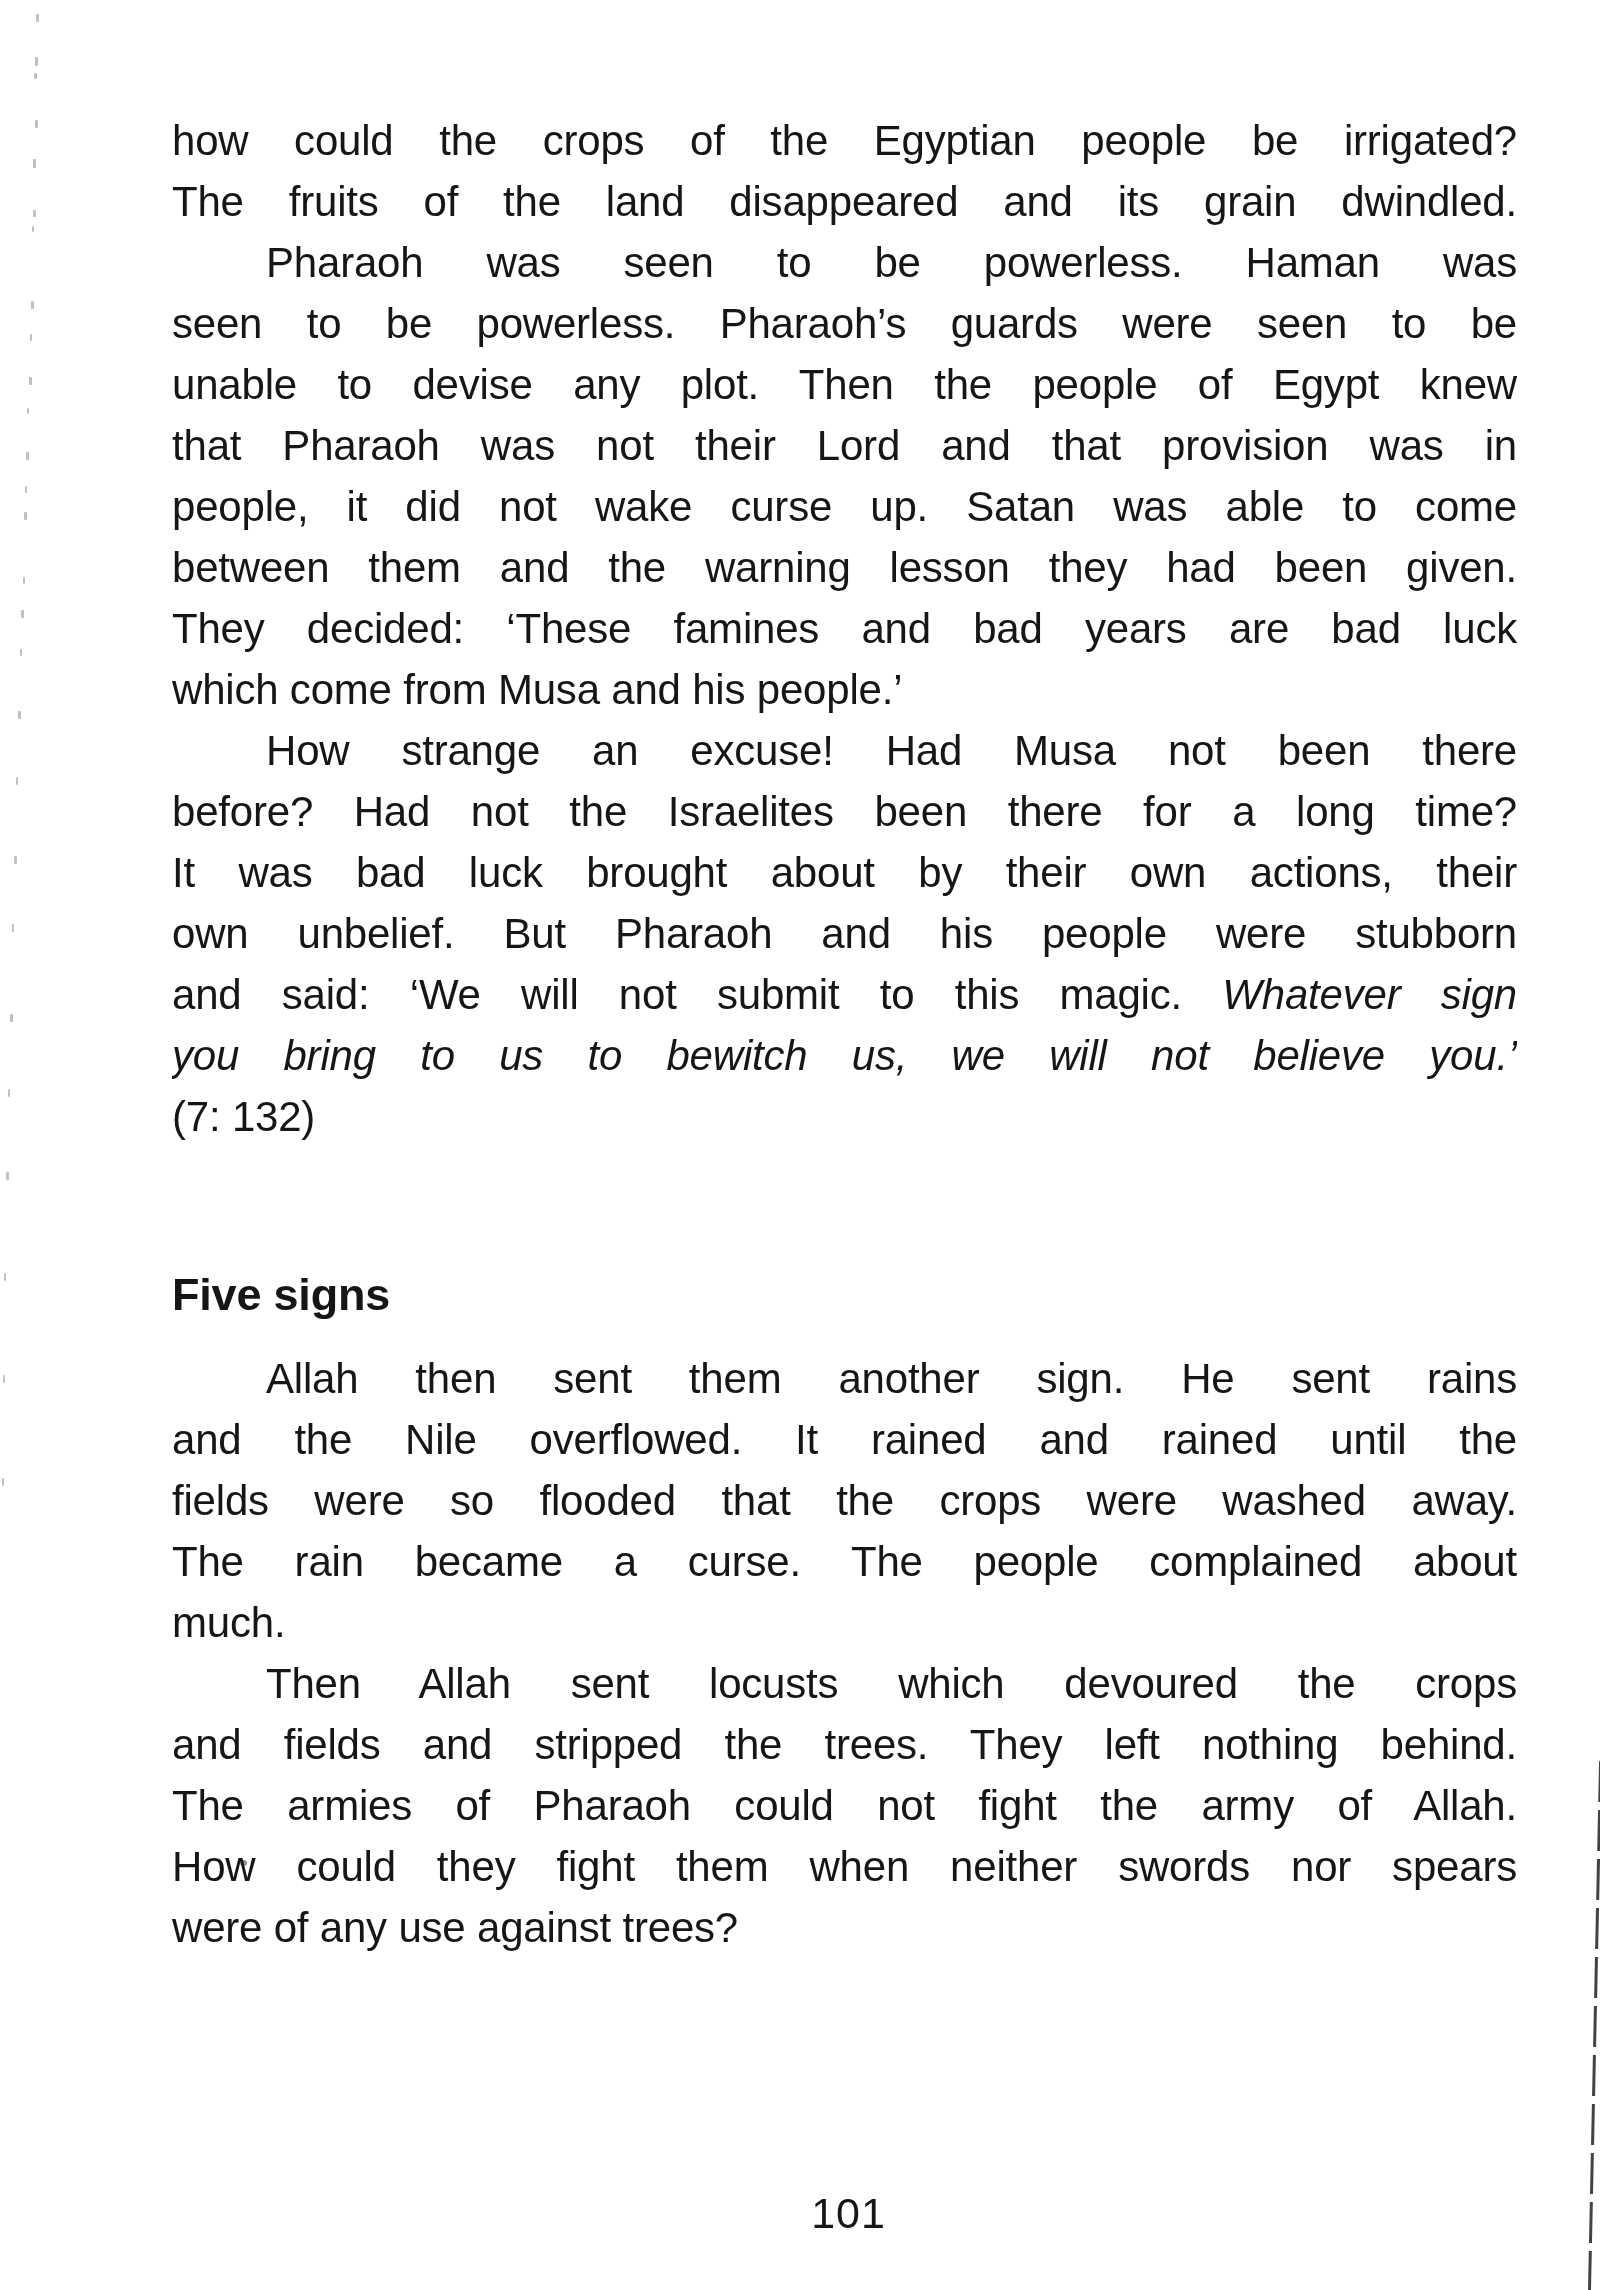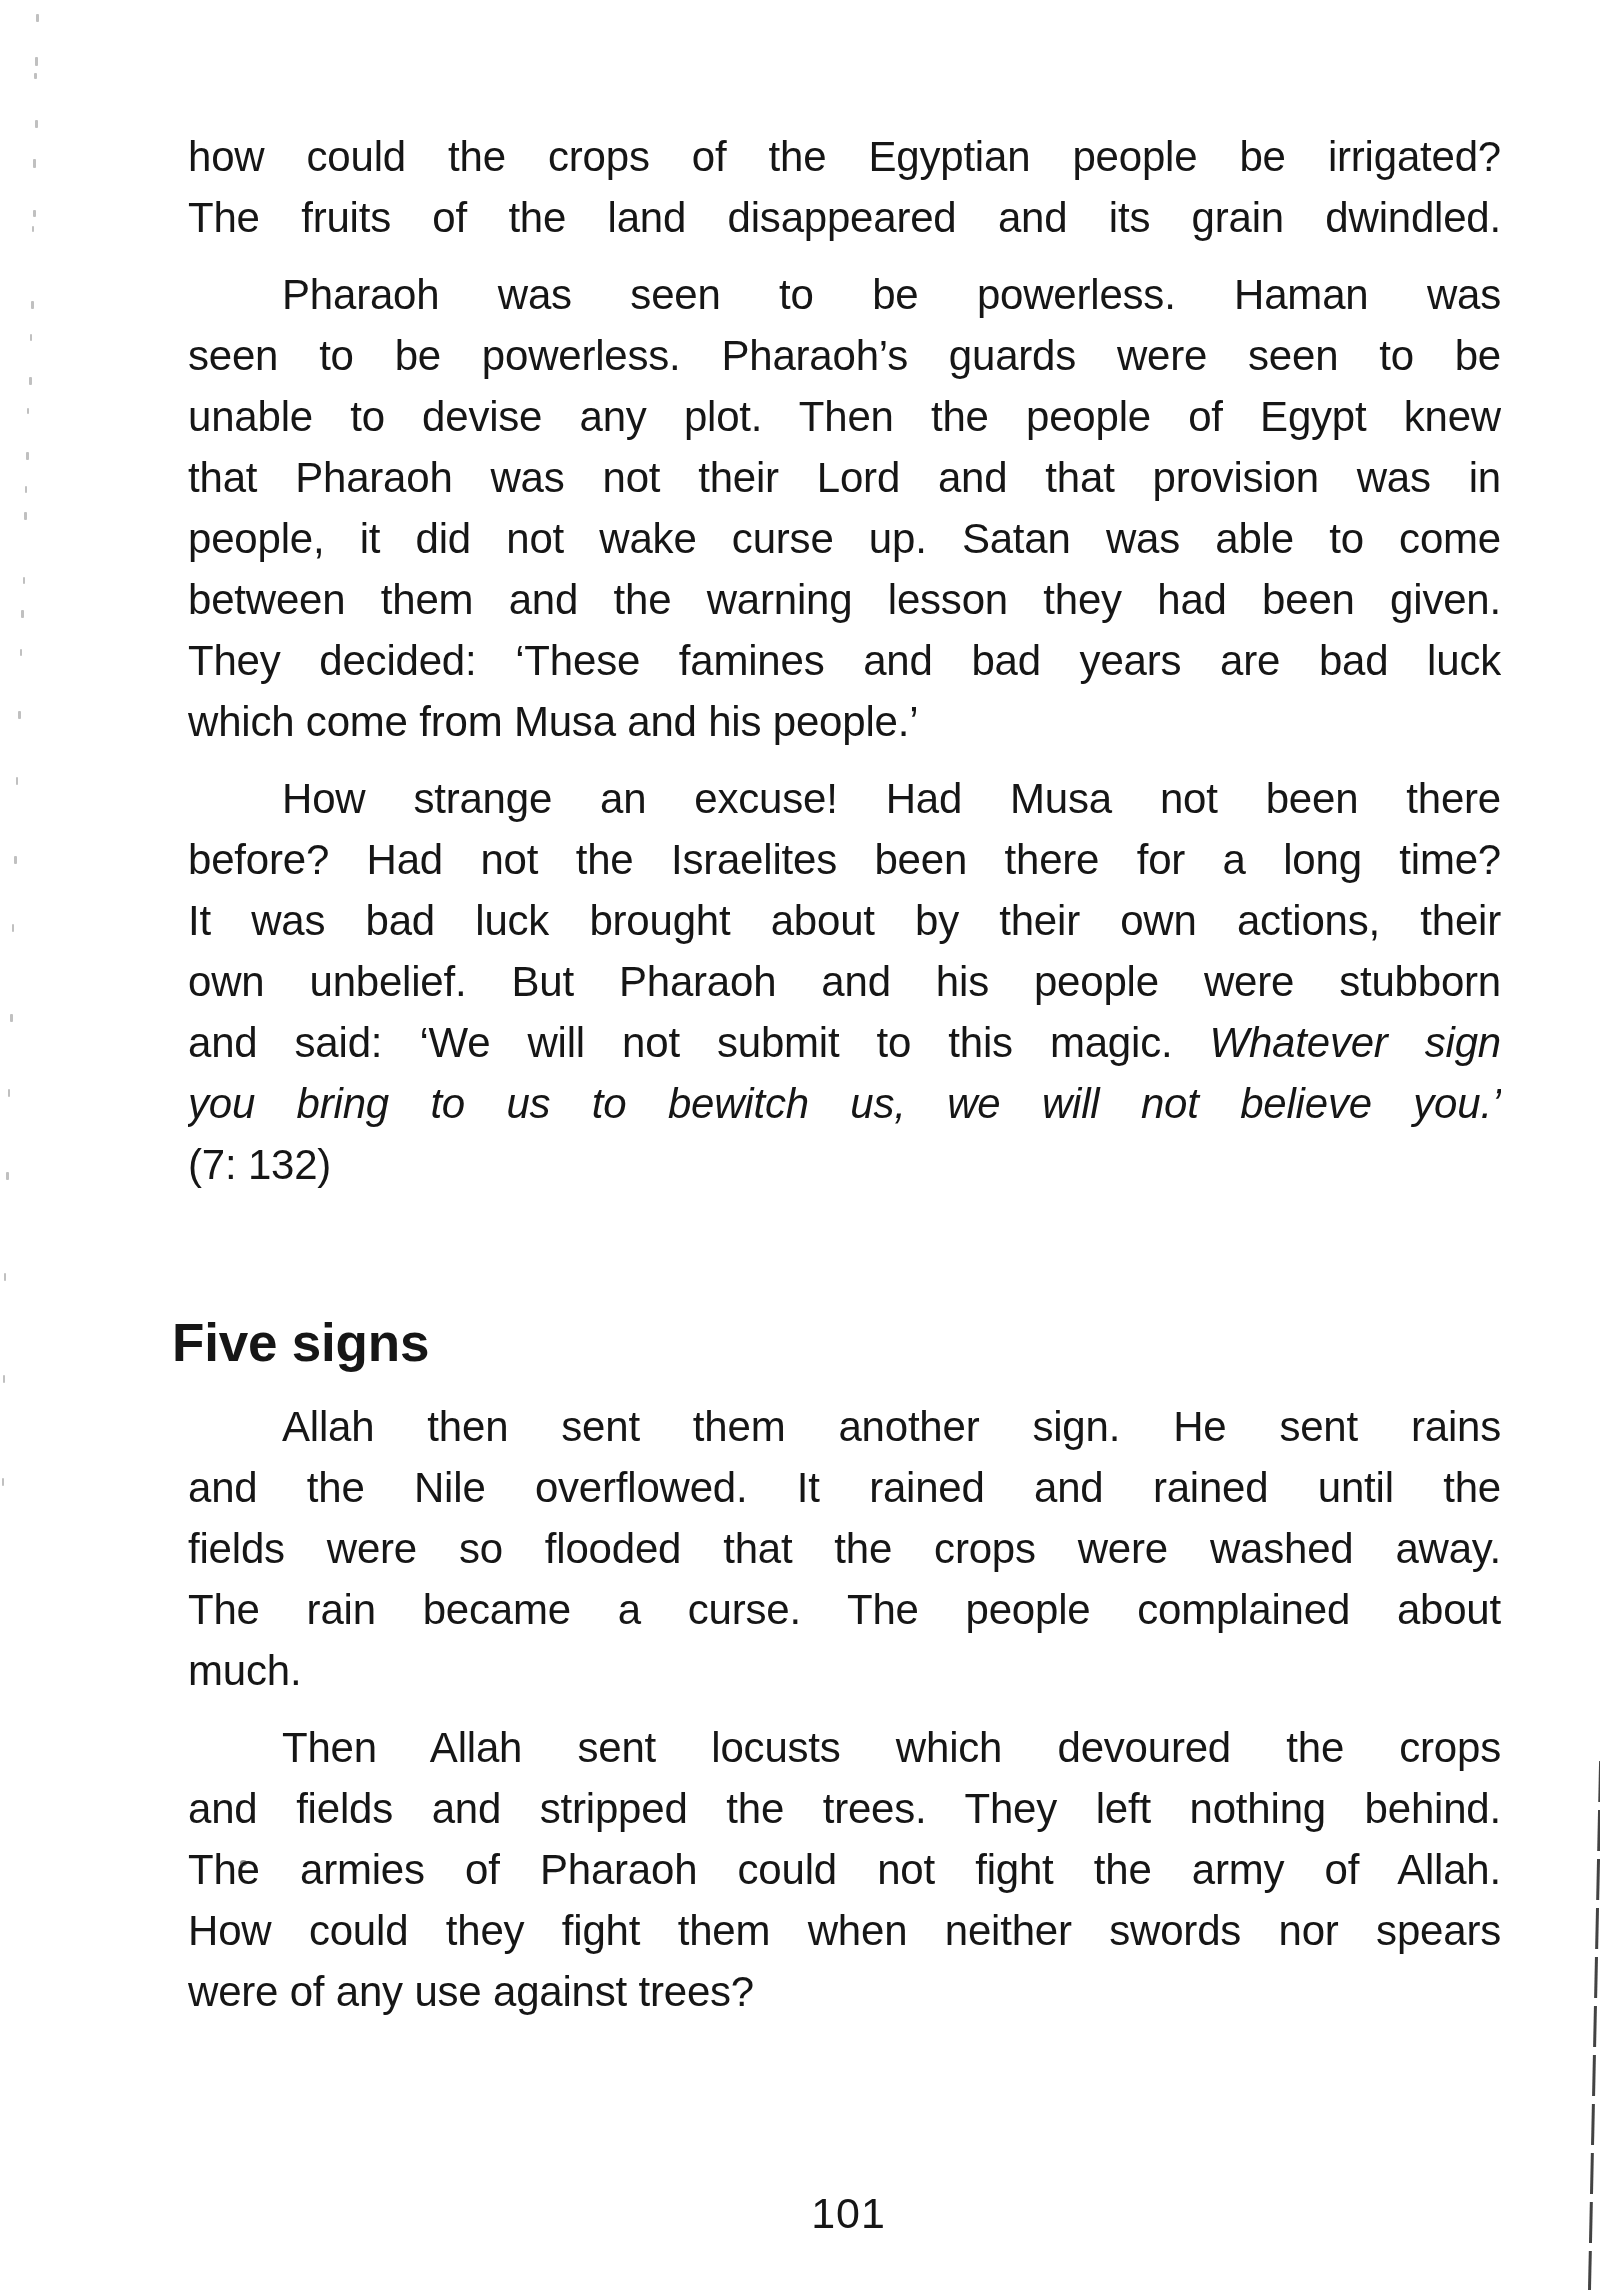--- a/index.html
+++ b/index.html
@@ -8,40 +8,40 @@
     background:#ffffff;
     position:relative;
     overflow:hidden;
     font-family:"Liberation Sans",sans-serif;
     color:#161616;
   }
   .text-column{
     position:absolute;
     left:172px;top:110px;width:1345px;
   }
-  .para{margin:16px;padding:0;}
+  .para{margin:0;padding:0;}
   .line{
     font-size:42px;
     line-height:61px;
     height:61px;
     letter-spacing:-0.2px;
     text-align:justify;
     text-align-last:justify;
     overflow:hidden;
     white-space:normal;
   }
   .line.last{
     text-align-last:left;
   }
   .line.indent{
     text-indent:94px;
   }
   .it{font-style:italic;}
   .heading{
-    font-size:53px;
+    font-size:45px;
     font-weight:bold;
     line-height:59px;
     height:59px;
     margin-top:118px;
     margin-bottom:23.6px;
     letter-spacing:-0.2px;
     text-align:left;
     text-align-last:left;
   }
   .page-number{

